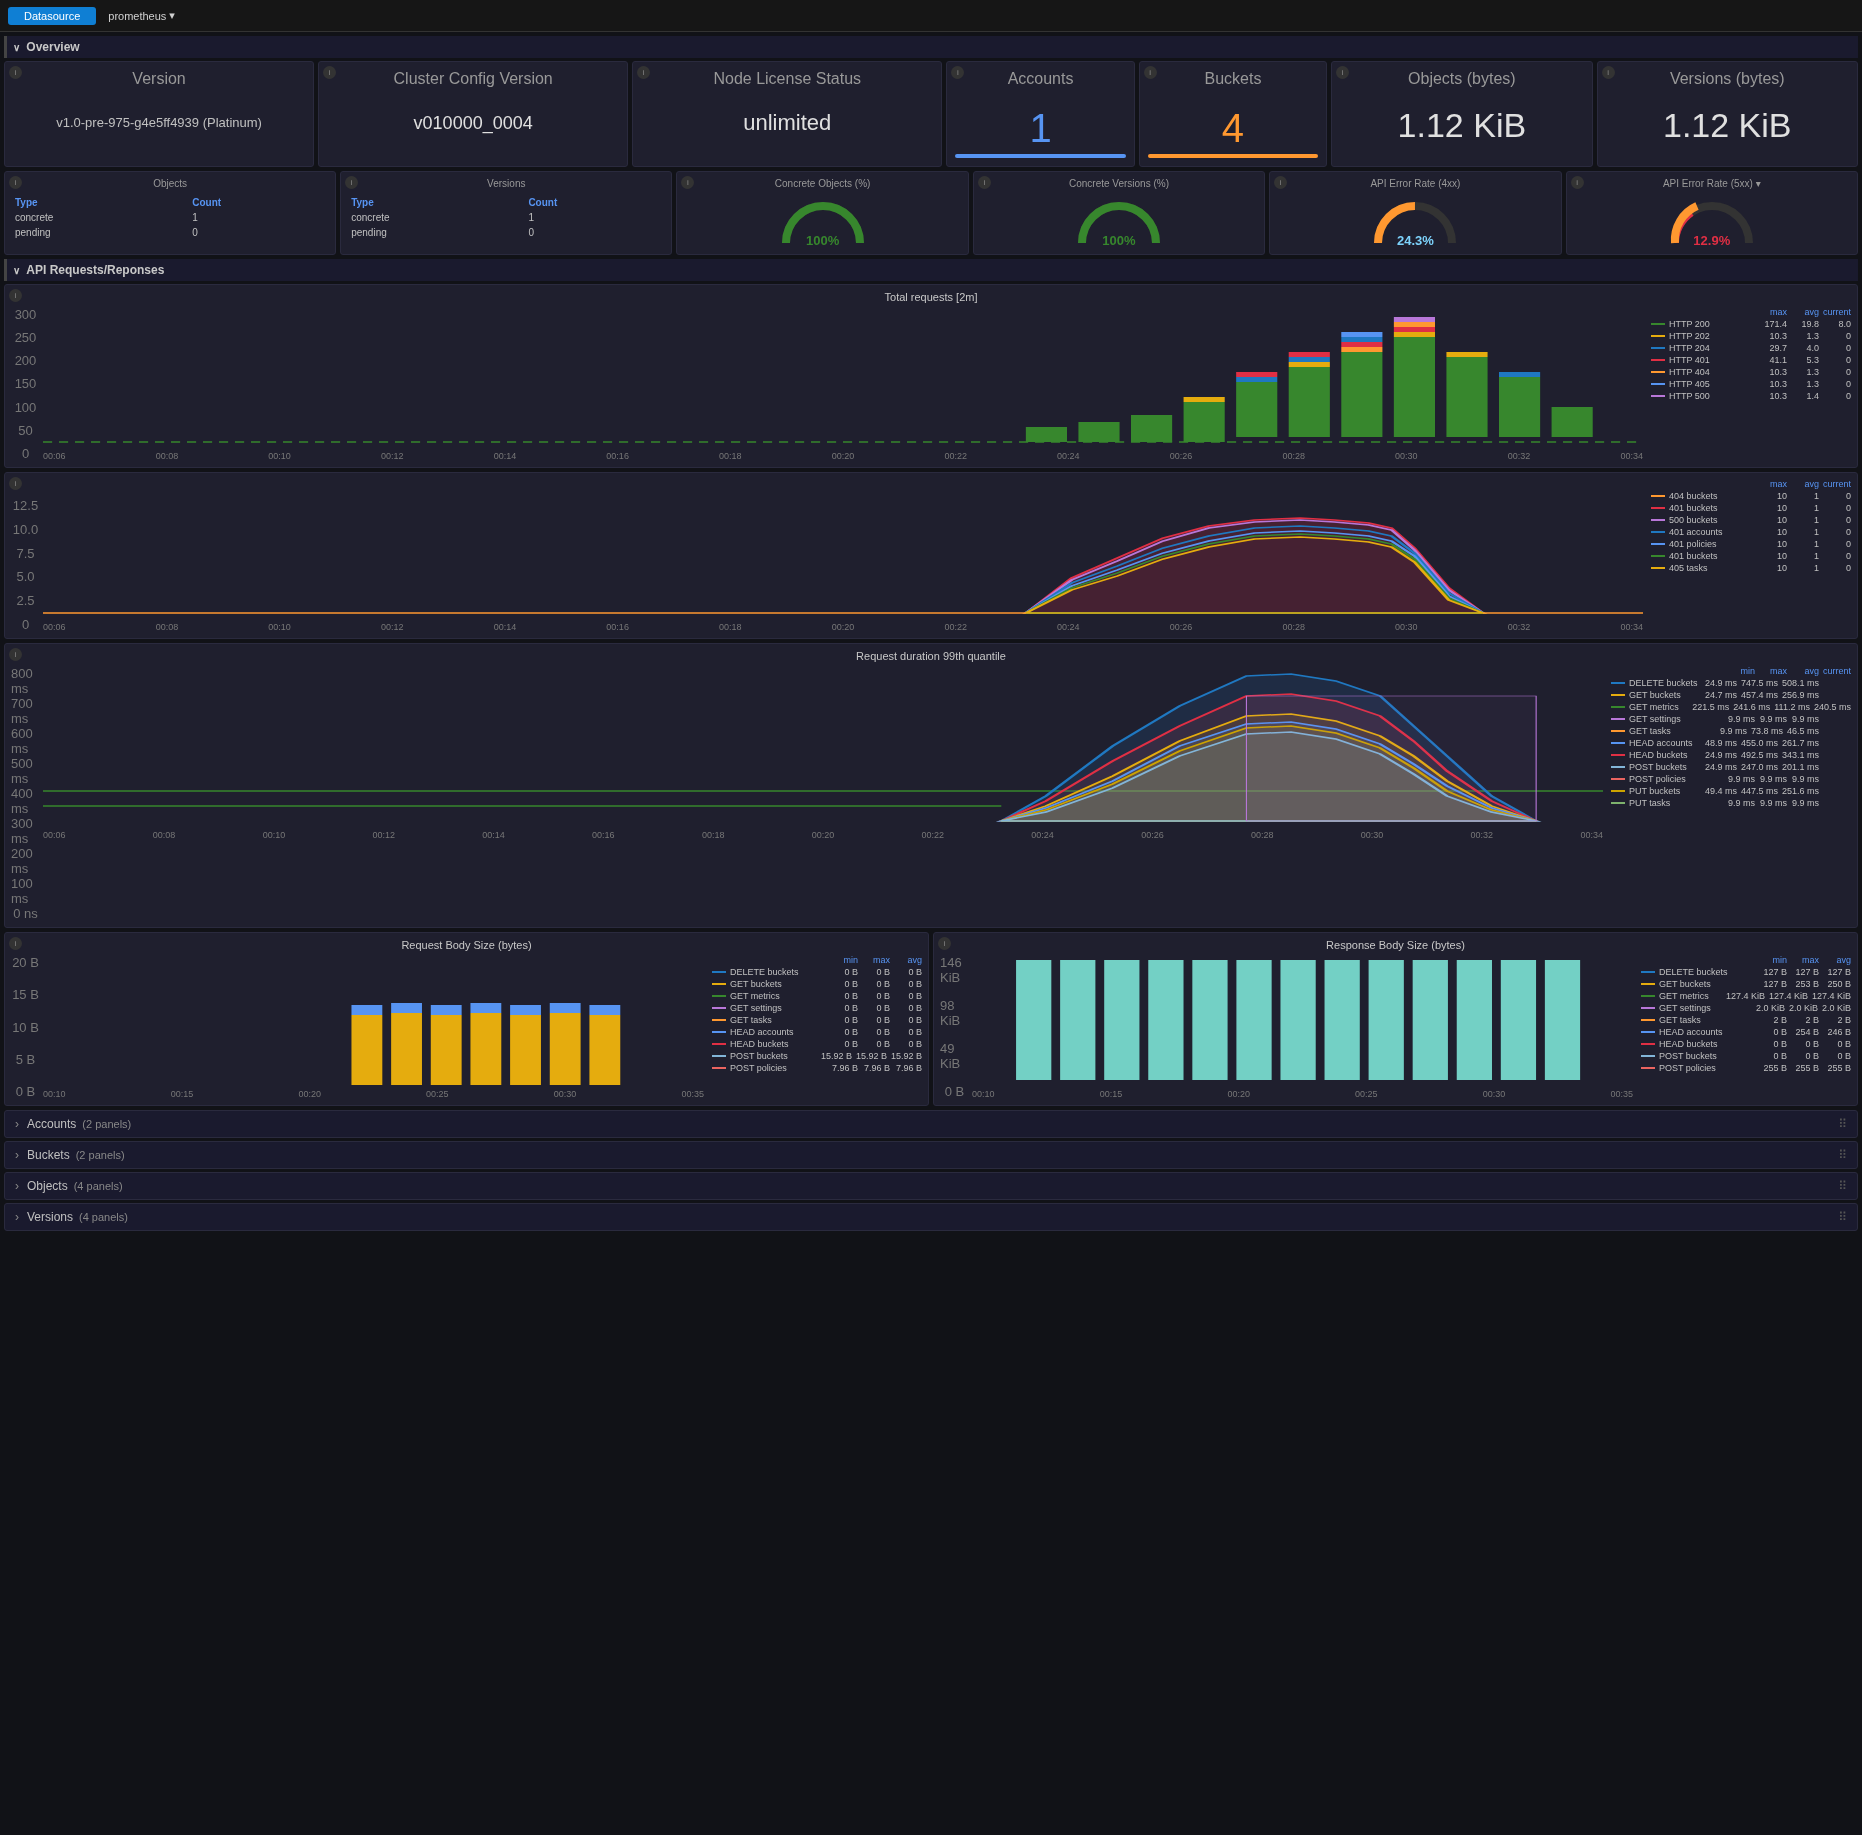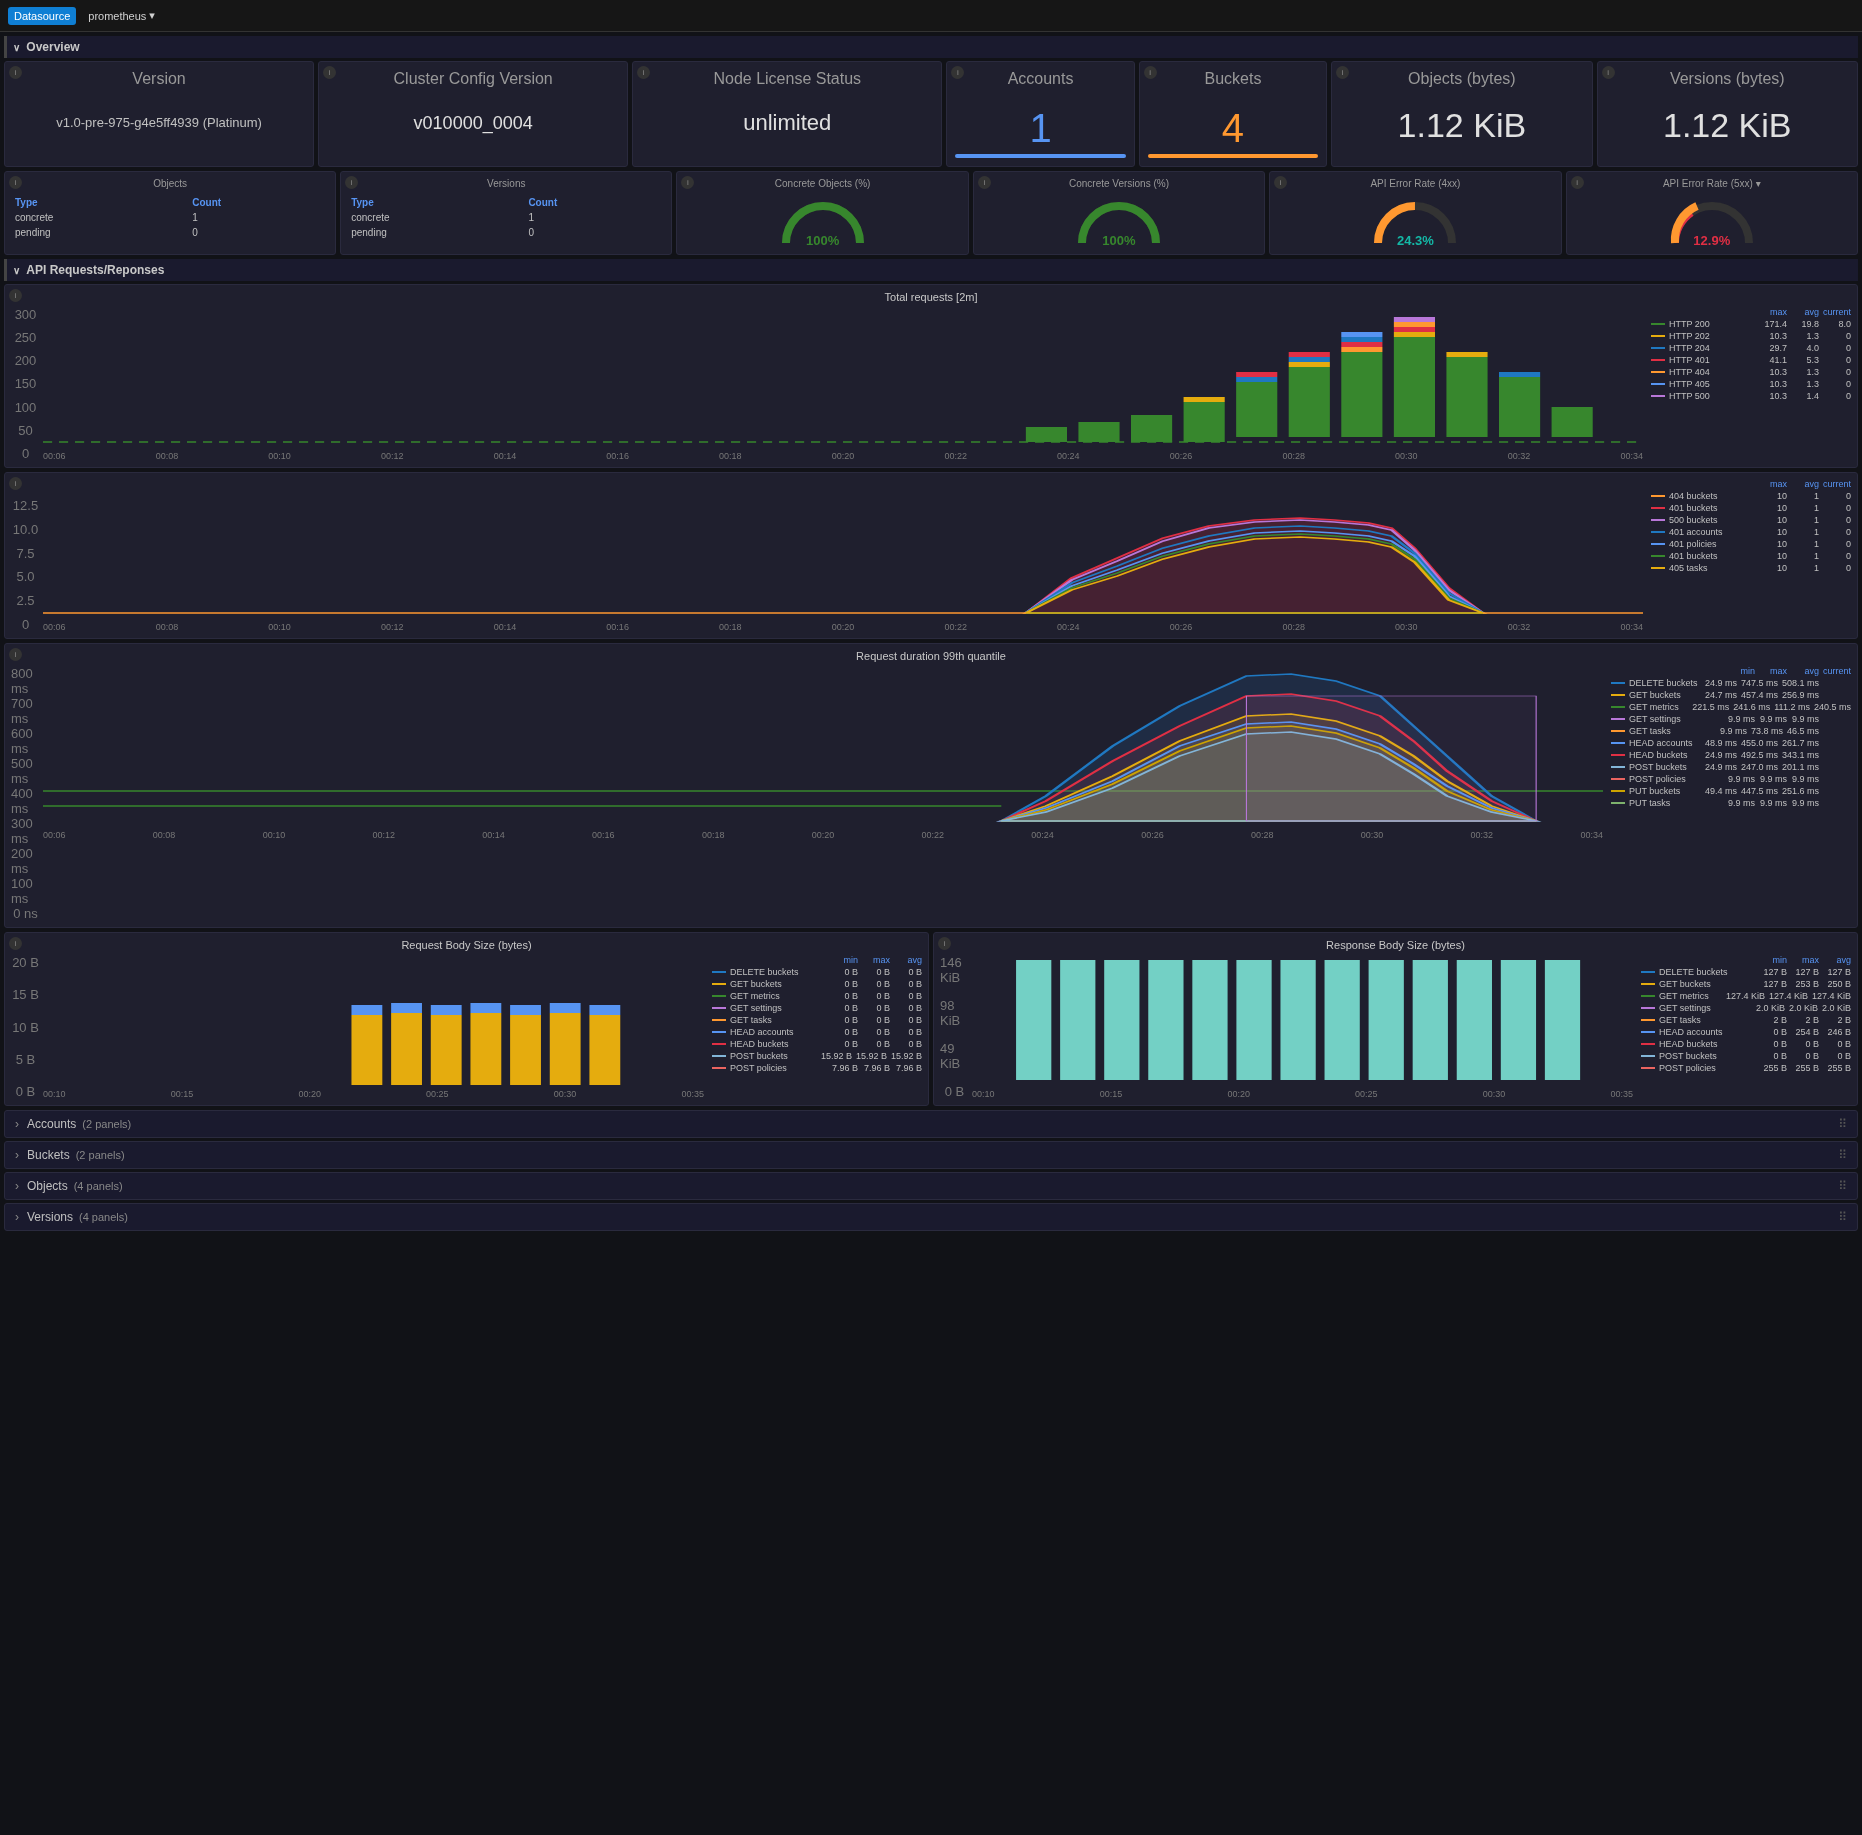--- a/index.html
+++ b/index.html
@@ -1,20 +1,20 @@
 <!DOCTYPE html>
 <html><head>
   <meta charset="utf-8">
   <style>
     * { box-sizing: border-box; margin: 0; padding: 0; }
     body { font-family: 'Helvetica Neue', Arial, sans-serif; font-size: 11px; background: #1a1a2e; color: #d0d0d0; overflow-x: hidden; }
     
     
     .top-bar { display: flex; align-items: center; background: #161616; padding: 4px 8px; border-bottom: 1px solid #333; height: 32px; }
-    .tab-btn { background: #0f7fd4; color: #fff; border: none; padding: 3px 6px; font-size: 11px; border-radius: 3px; cursor: pointer; margin-right: 4px; }
+    .tab-btn { background: #0f7fd4; color: #fff; border: none; padding: 3px 16px; font-size: 11px; border-radius: 3px; cursor: pointer; margin-right: 4px; }
     .datasource-label { color: #aaa; font-size: 11px; margin-left: 8px; cursor: pointer; display: flex; align-items: center; gap: 3px; }
     .datasource-label span { color: #d0d0d0; }
     
     
     .main { background: #111217; min-height: calc(100vh - 32px); padding: 4px; }
     
     
     .section-header { display: flex; align-items: center; padding: 4px 6px; color: #c8c8c8; font-size: 12px; font-weight: 600; cursor: pointer; background: #1a1a2e; margin-bottom: 3px; border-left: 3px solid #444; }
     .section-header .chevron { margin-right: 6px; font-size: 10px; }
     
@@ -217,21 +217,21 @@
     </div>
 
     <div class="gauge-panel" style="flex:0.7">
       <span class="info-i">i</span>
       <div class="panel-title">API Error Rate (4xx)</div>
       <div class="gauge-container">
         <svg viewBox="0 0 90 55" width="90" height="55">
           <path d="M 8 50 A 37 37 0 0 1 82 50" fill="none" stroke="#333" stroke-width="8"></path>
           <path d="M 8 50 A 37 37 0 0 1 82 50" fill="none" stroke="#ff9830" stroke-width="8" stroke-dasharray="116" stroke-dashoffset="58"></path>
         </svg>
-        <div class="gauge-value" style="color:#14b8a6">24.3%</div>
+        <div class="gauge-value" style="color:#7dd3fc">24.3%</div>
       </div>
     </div>
 
     <div class="gauge-panel" style="flex:0.7">
       <span class="info-i">i</span>
       <div class="panel-title">
         <span>API Error Rate (5xx) ▾</span>
       </div>
       <div class="gauge-container">
         <svg viewBox="0 0 90 55" width="90" height="55">

